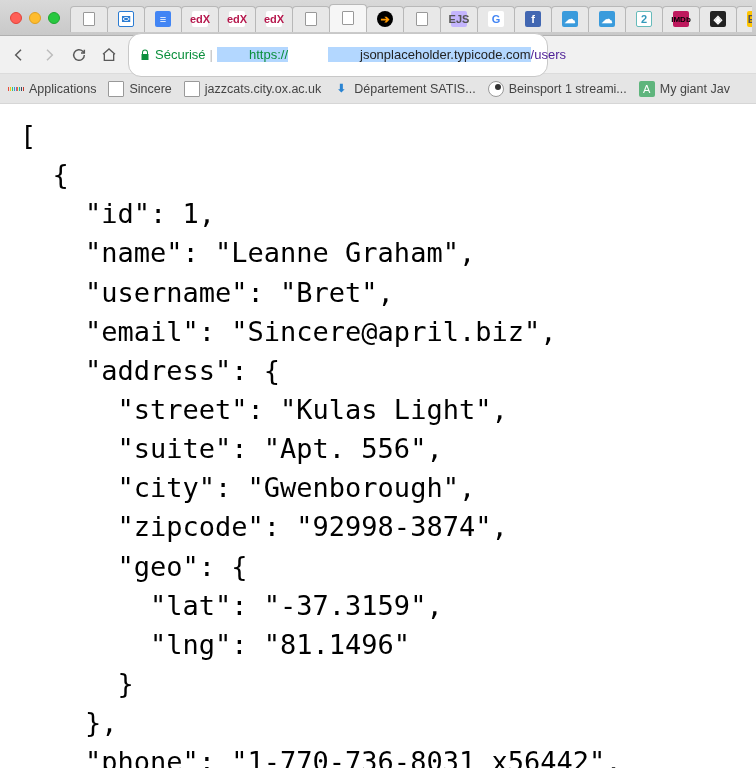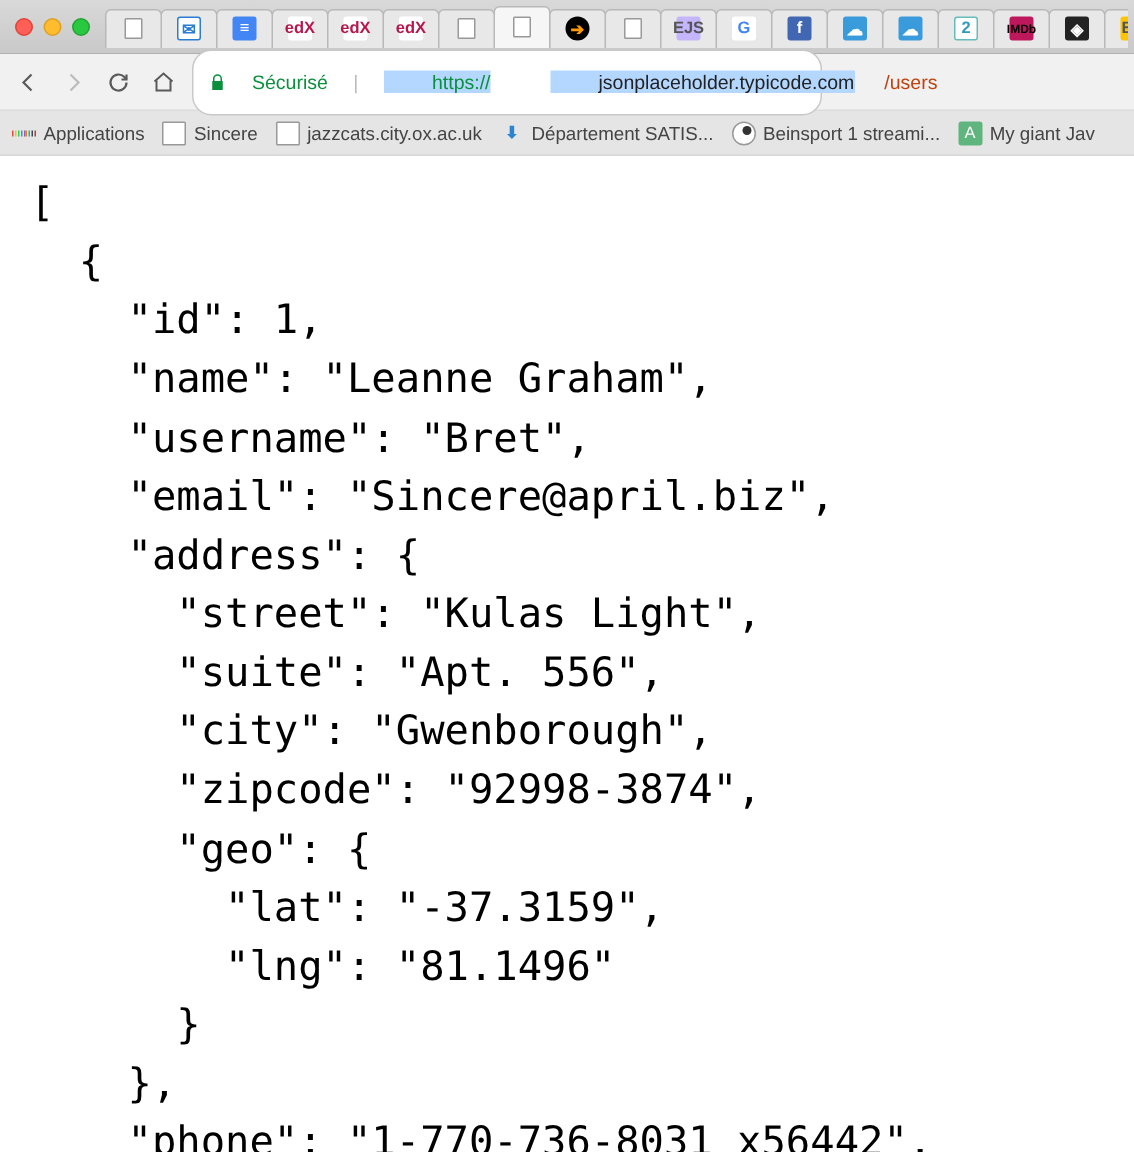--- a/index.html
+++ b/index.html
@@ -102,33 +102,33 @@
   .omnibox {
     flex: 1;
     height: 44px;
     background: #fff;
     border: 1px solid #c8c8c8;
     border-radius: 13px;
     display: flex;
     align-items: center;
     padding: 0 10px;
     font-size: 13px;
-    gap: 17px;
+    gap: 4px;
     max-width: 420px;
   }
   .lock {
     color: #0a8f3c;
     display:flex;align-items:center;
   }
   .secure-label { color:#0a8f3c; }
   .sep { color:#bbb; }
   .url { white-space: nowrap; }
   .url .proto { color:#0a8f3c; }
   .url .host  { color:#222;margin-left:40px; }
-  .url .path  { color:#c2410c;margin-left:20px; }
+  .url .path  { color:#4c1d95; }
   .url .sel   { background:#b3d7ff;padding-left:32px; }
 
   
   .bmbar {
     height: 30px;
     background: #e5e5e5;
     border-bottom: 1px solid #d6d6d6;
     display: flex;
     align-items: center;
     padding: 0 8px;

